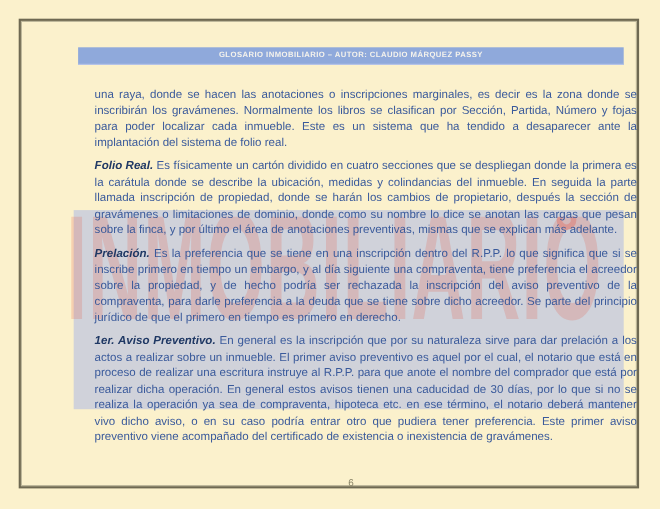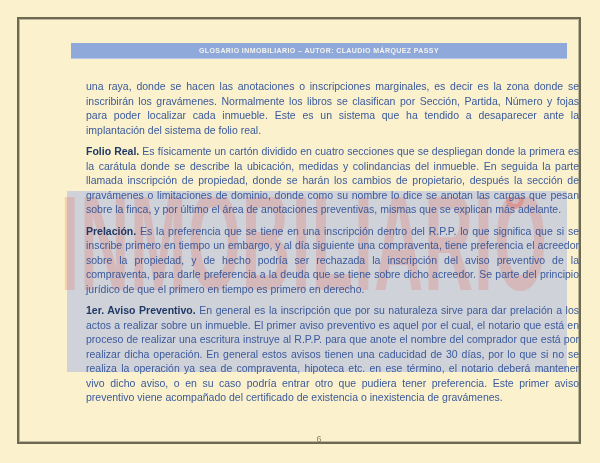--- a/index.html
+++ b/index.html
@@ -31,21 +31,21 @@
     letter-spacing:0.4px; white-space:nowrap;
   }
   .content{
     position:absolute; left:67px; top:60px; width:493px;
     z-index:2;
   }
   .content p{
     color:var(--body_text); font-size:10.5px; line-height:14.5px;
     text-align:justify; margin-bottom:7px;
   }
-  .content p b{ color:var(--lead_text); }
+  .content p b{ color:var(--lead_text);font-style:italic; }
   .selection-band{
     position:absolute; left:48px; top:172px; width:500px; height:181px;
     background:var(--highlight); z-index:0;
   }
   .watermark{
     position:absolute; left:20px; top:178px; width:560px; height:180px;
     z-index:1; overflow:hidden; text-align:left; pointer-events:none;
   }
   .watermark .wm-text{
     display:inline-block;

